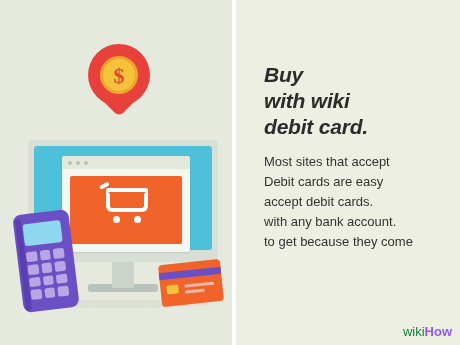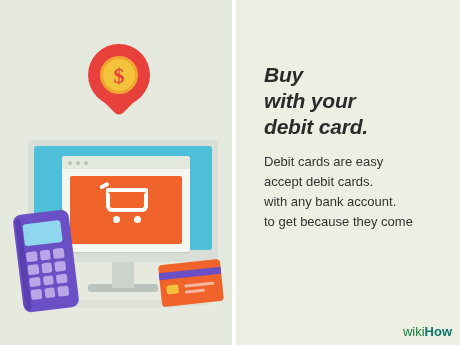--- a/index.html
+++ b/index.html
@@ -75,21 +75,21 @@
   .watermark {
     position: absolute;
     right: 8px;
     bottom: 6px;
     font-size: 13px;
     color: #9a9a9a;
     font-weight: bold;
     letter-spacing: 0px;
   }
   .watermark .wiki { color: #15803d; font-weight: normal; }
-  .watermark .how { color: #0f766e; font-weight: bold; }
+  .watermark .how { color: #8b5cf6; font-weight: bold; }
 
   
   .monitor-stand-base {
     position: absolute;
     left: 88px;
     top: 284px;
     width: 70px;
     height: 8px;
     background: #b9c2bb;
     border-radius: 3px;
@@ -409,25 +409,26 @@
 
   <div class="debit-card">
     <span class="card-stripe"></span>
     <span class="card-chip"></span>
     <span class="card-line l1"></span>
     <span class="card-line l2"></span>
   </div>
 
   <div class="headline">
     <div>Buy</div>
-    <div>with your</div>
+    <div>with wiki</div>
     <div>debit card.</div>
   </div>
 
   <div class="body-copy">
+    <div>Most sites that accept</div>
     <div>Debit cards are easy</div>
     <div>accept debit cards.</div>
     <div>with any bank account.</div>
     <div>to get because they come</div>
   </div>
 
   <div class="watermark">
     <span class="wiki">wiki</span><span class="how">How</span>
   </div>
 

